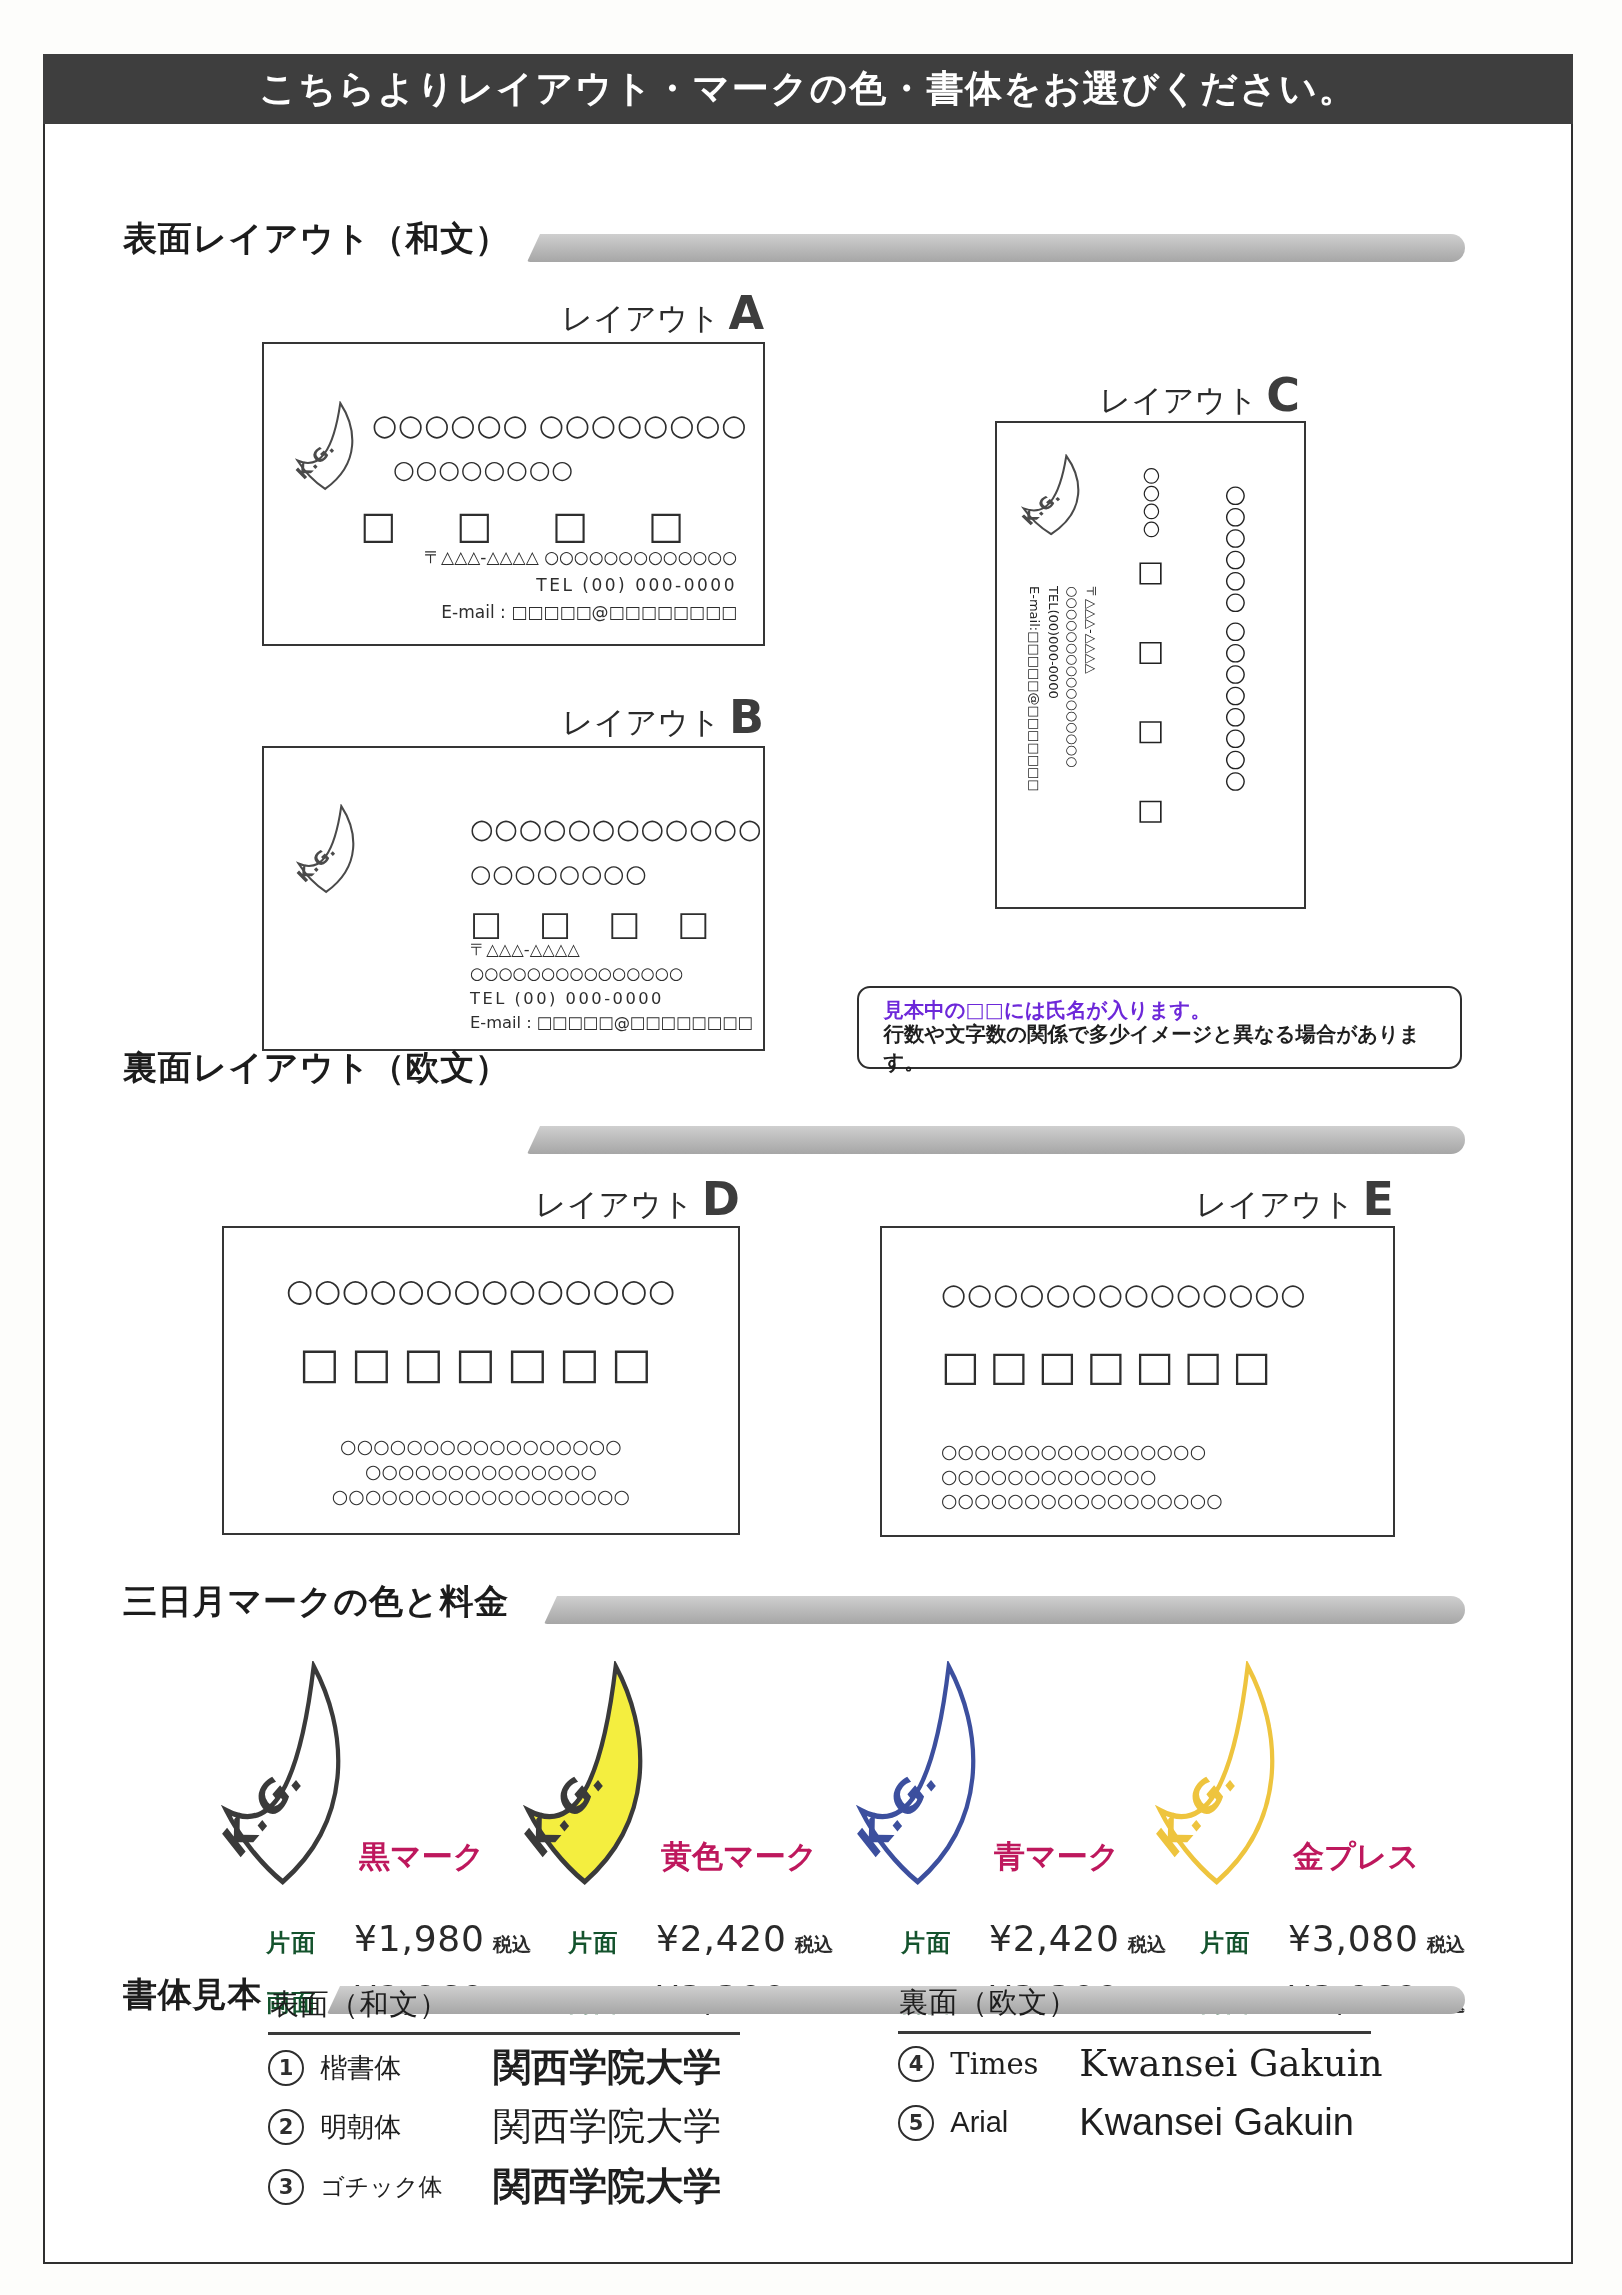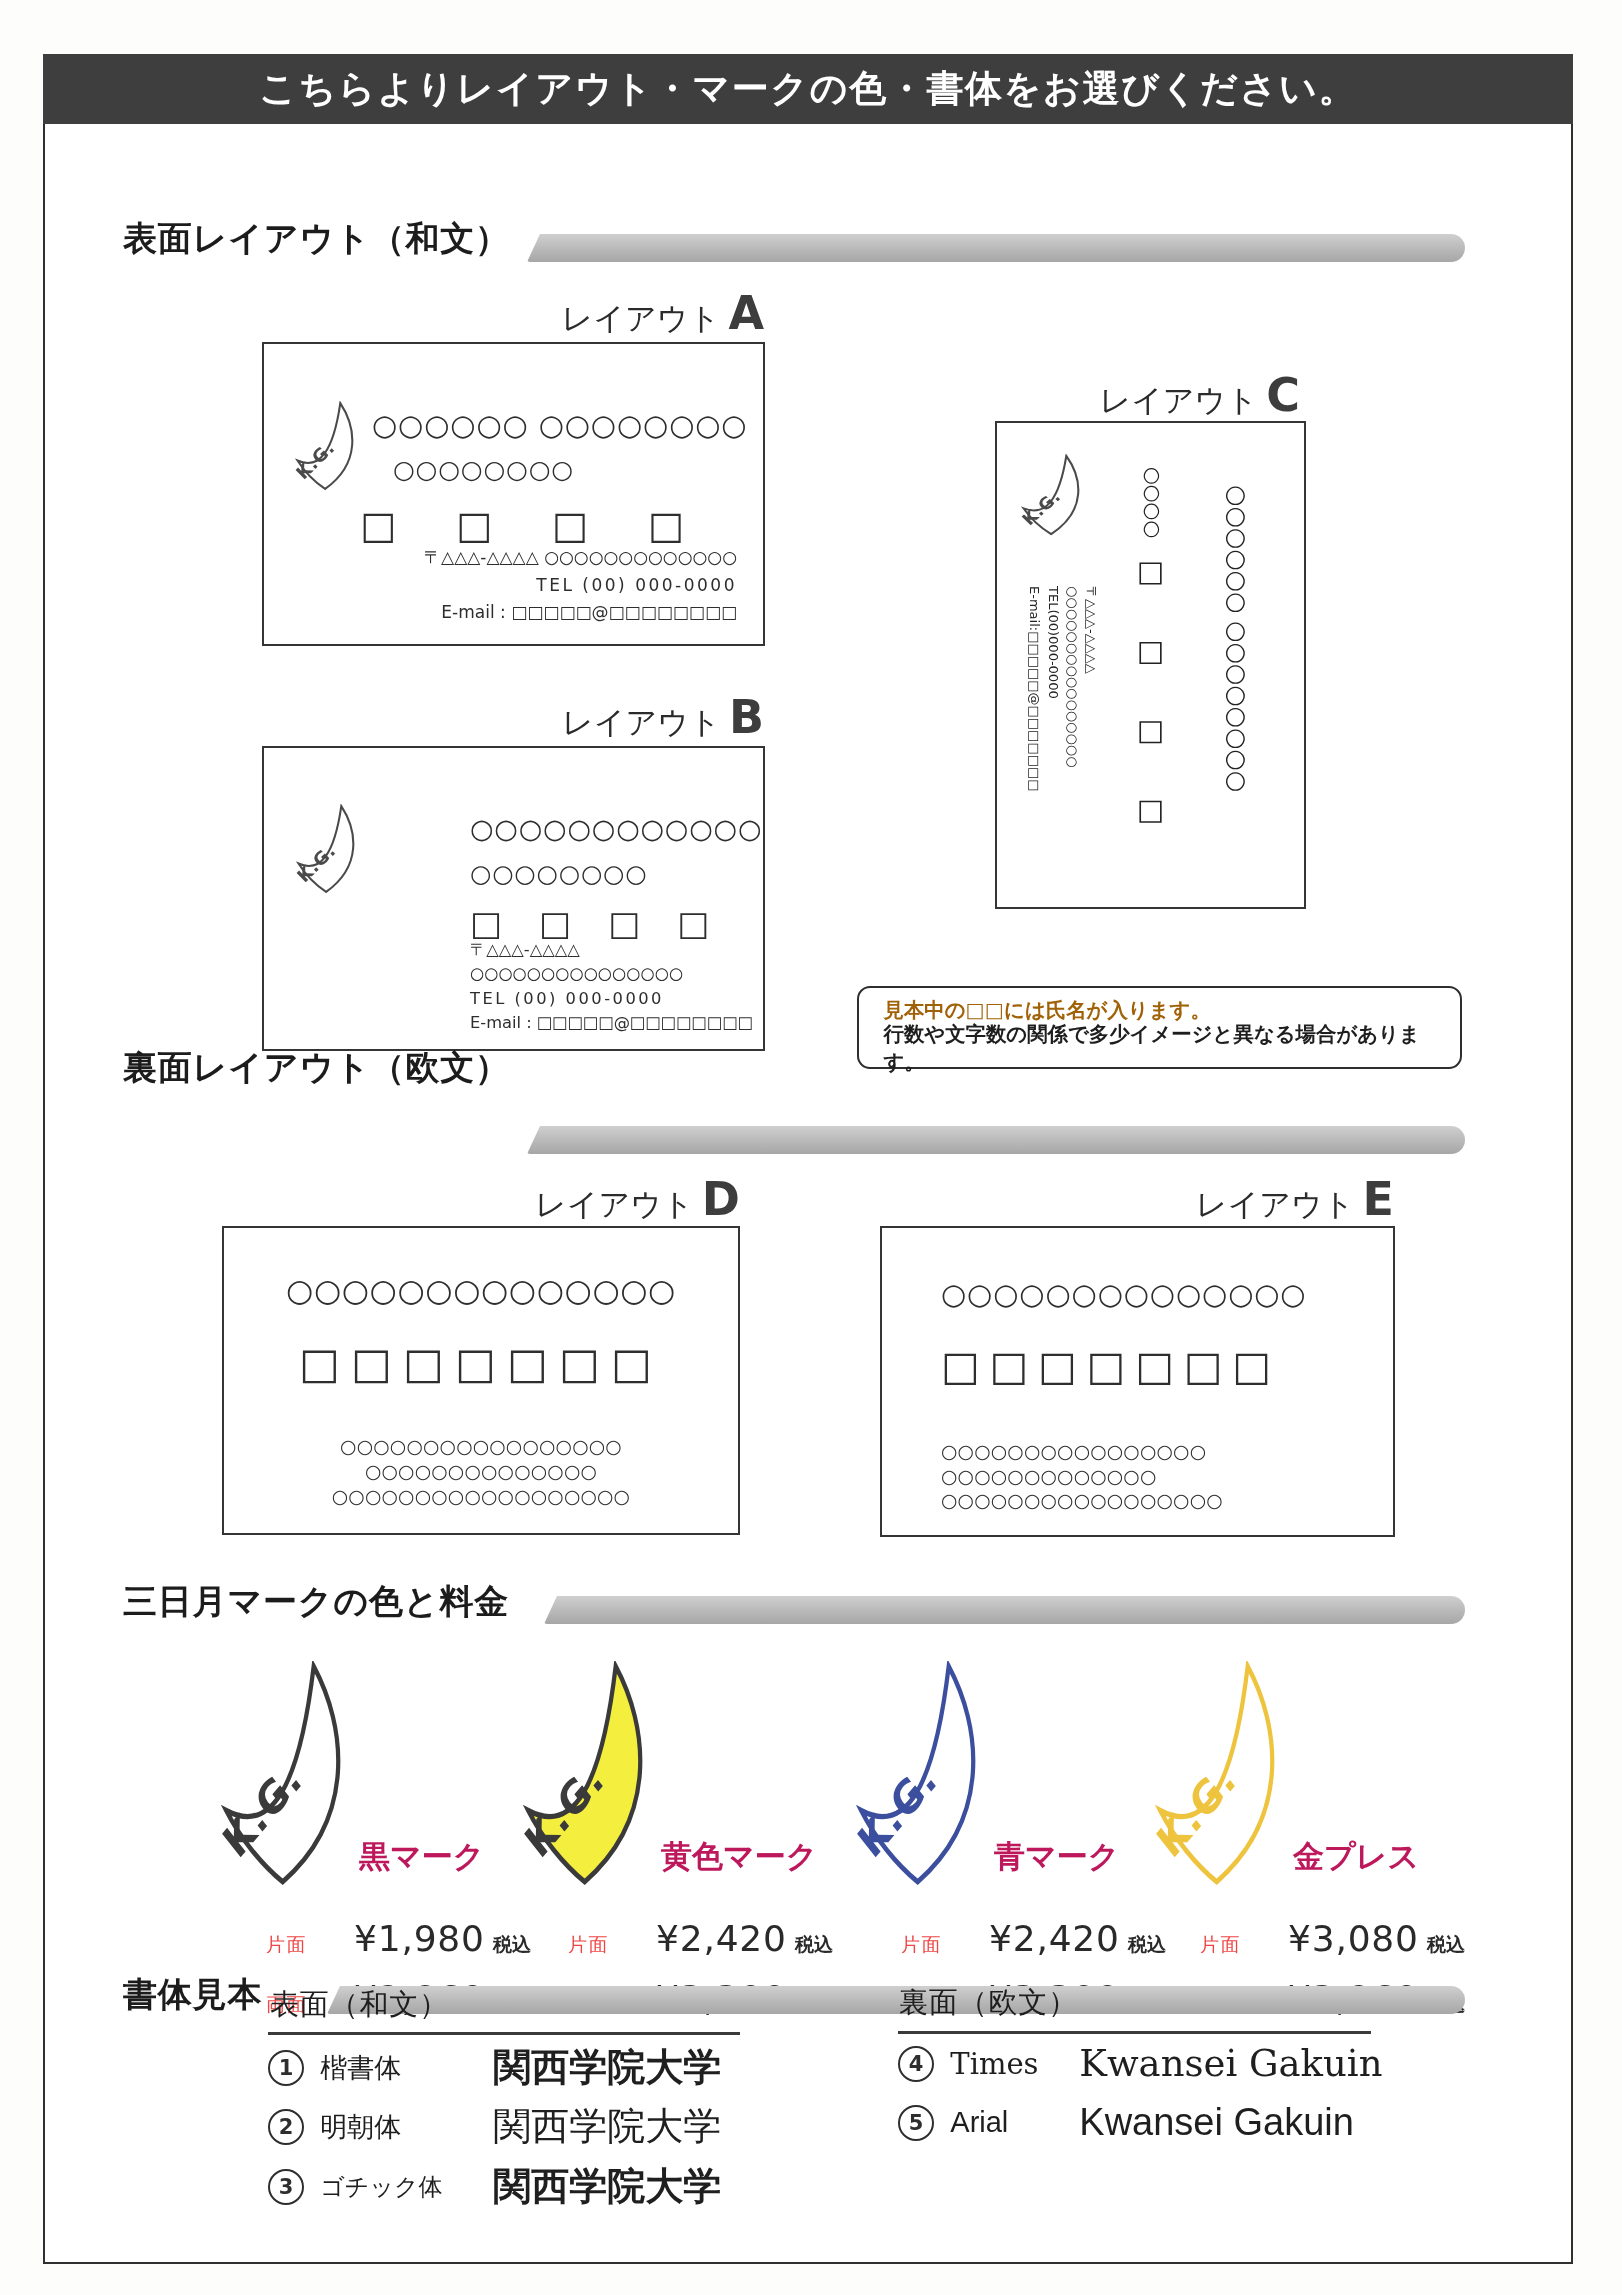--- a/index.html
+++ b/index.html
@@ -34,28 +34,28 @@
   .circles{letter-spacing:0.8px;}
   .vtext{position:absolute;}
   .vtext>span,.vtext>div{display:inline-block;transform:rotate(90deg) translateY(-100%);
     transform-origin:top left;white-space:nowrap;}
   .vtext .ln{white-space:nowrap;}
 
   .addr{line-height:1.6;}
 
   .notebox{position:absolute;left:857px;top:986px;width:605px;height:83px;
     border:2.5px solid #2e2e2e;border-radius:13px;box-sizing:border-box;background:#fff;}
-  .notebox .n1{position:absolute;left:24.5px;top:8.2px;font-size:20.4px;font-weight:600;color:#a16207;}
+  .notebox .n1{position:absolute;left:24.5px;top:8.2px;font-size:20.4px;font-weight:600;color:#6d28d9;}
   .notebox .n2{position:absolute;left:24.5px;top:32px;font-size:20.4px;font-weight:600;color:#1e1e1e;}
 
   .mark-group{position:absolute;top:1661px;width:311px;height:384px;}
   .mark-group svg.moon{left:0;top:0;}
   .mark-name{position:absolute;left:144px;top:175px;font-size:31px;font-weight:700;color:#be185d;white-space:nowrap;}
   .price-row{position:absolute;left:51px;display:flex;align-items:baseline;white-space:nowrap;}
-  .price-row .pl{font-size:19px;font-weight:400;color:#ef4444;width:88px;letter-spacing:1.6px;}
+  .price-row .pl{font-size:24px;font-weight:700;color:#14532d;width:88px;letter-spacing:1.6px;}
   .price-row .pv{font-size:36px;color:#2a2a2a;letter-spacing:0.8px;}
   .price-row .pt{font-size:19px;color:#2a2a2a;margin-left:8.2px;font-weight:600;}
   .price-row.r1{top:257px;}
   .price-row.r2{top:317px;}
 
   .fs-header{position:absolute;font-size:29px;color:#1e1e1e;white-space:nowrap;letter-spacing:0.8px;}
   .fs-underline{position:absolute;height:2.5px;background:#3a3a3a;}
   .fs-row{position:absolute;display:flex;align-items:center;white-space:nowrap;}
   .circnum{display:inline-flex;align-items:center;justify-content:center;
     width:36px;height:36px;border:2.5px solid #2e2e2e;border-radius:50%;

